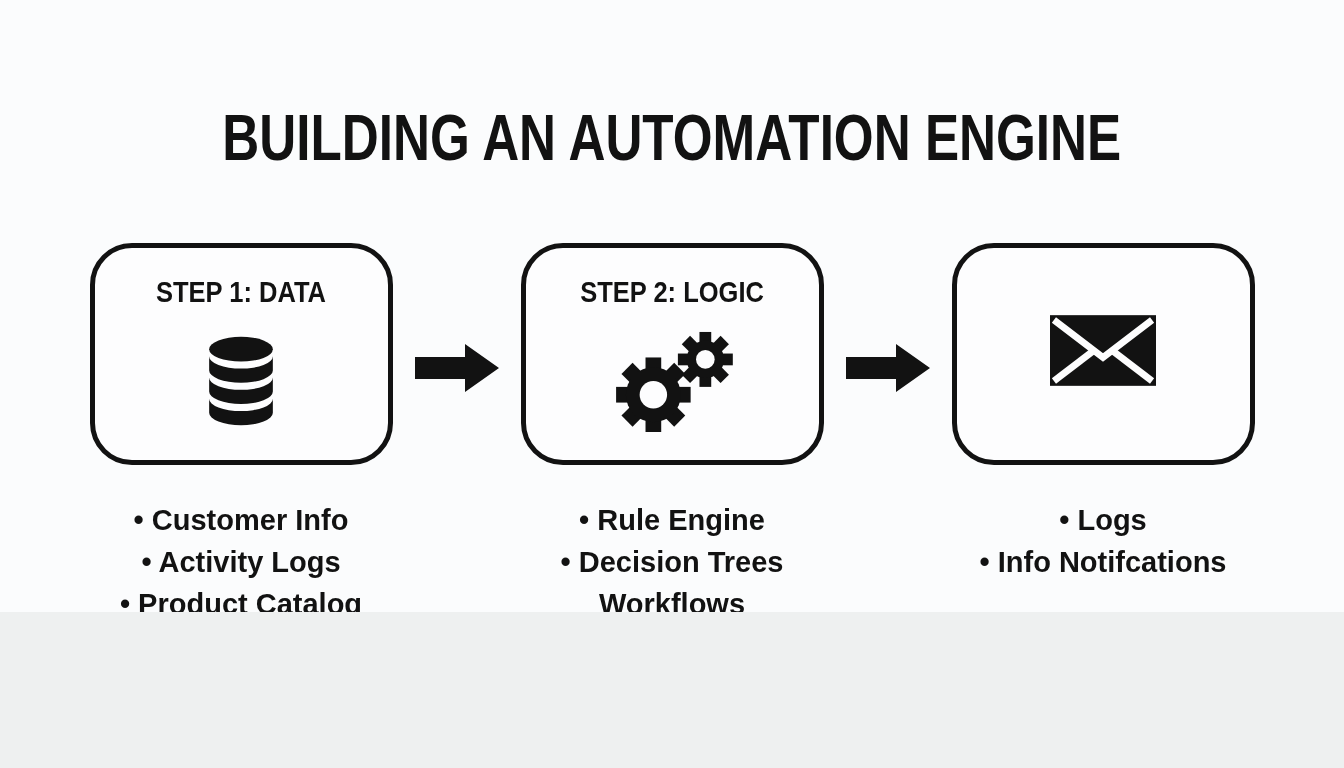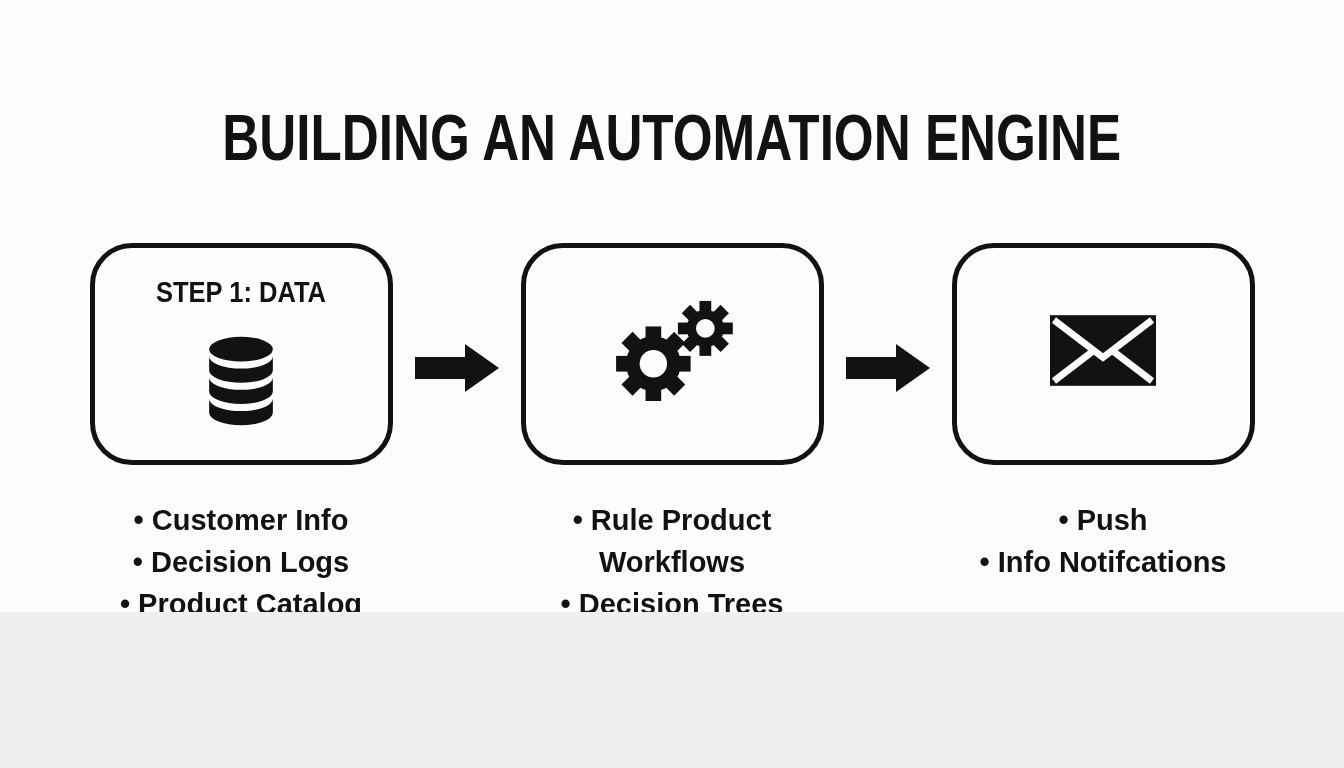--- a/index.html
+++ b/index.html
@@ -110,33 +110,34 @@
           <svg width="80" height="92" viewBox="0 0 90 104">
             <ellipse class="ink" cx="45" cy="16" rx="36" ry="14"></ellipse>
             <path class="ink" d="M9 24 A36 14 0 0 0 81 24 L81 40 A36 14 0 0 1 9 40 Z"></path>
             <path class="ink" d="M9 48 A36 14 0 0 0 81 48 L81 64 A36 14 0 0 1 9 64 Z"></path>
             <path class="ink" d="M9 72 A36 14 0 0 0 81 72 L81 88 A36 14 0 0 1 9 88 Z"></path>
           </svg>
         </div>
       </div>
       <ul class="list">
         <li>• Customer Info</li>
-        <li>• Decision Logs</li>
+        <li>• Activity Logs</li>
         <li>• Product Catalog</li>
       </ul>
     </div>
 
     <div class="connector">
       <svg width="84" height="48" viewBox="0 0 84 48">
         <path class="ink" d="M0 13 L50 13 L50 0 L84 24 L50 48 L50 35 L0 35 Z"></path>
       </svg>
     </div>
 
     <div class="col">
       <div class="box">
+        <div class="box-heading"><span class="cond-mid">STEP 2: LOGIC</span></div>
         <div class="icon-slot">
           <svg width="124" height="102" viewBox="0 0 126 104">
             <g class="ink">
               <rect x="36" y="28" width="16" height="16" transform="rotate(0 44 66)"></rect>
               <rect x="36" y="28" width="16" height="16" transform="rotate(45 44 66)"></rect>
               <rect x="36" y="28" width="16" height="16" transform="rotate(90 44 66)"></rect>
               <rect x="36" y="28" width="16" height="16" transform="rotate(135 44 66)"></rect>
               <rect x="36" y="28" width="16" height="16" transform="rotate(180 44 66)"></rect>
               <rect x="36" y="28" width="16" height="16" transform="rotate(225 44 66)"></rect>
               <rect x="36" y="28" width="16" height="16" transform="rotate(270 44 66)"></rect>
@@ -153,23 +154,23 @@
               <rect x="91" y="2" width="12" height="12" transform="rotate(225 97 30)"></rect>
               <rect x="91" y="2" width="12" height="12" transform="rotate(270 97 30)"></rect>
               <rect x="91" y="2" width="12" height="12" transform="rotate(315 97 30)"></rect>
               <circle cx="97" cy="30" r="19"></circle>
             </g>
             <circle class="paper" cx="97" cy="30" r="9.5"></circle>
           </svg>
         </div>
       </div>
       <ul class="list">
-        <li>• Rule Product</li>
+        <li>• Rule Engine</li>
+        <li>• Decision Trees</li>
         <li>Workflows</li>
-        <li>• Decision Trees</li>
       </ul>
     </div>
 
     <div class="connector">
       <svg width="84" height="48" viewBox="0 0 84 48">
         <path class="ink" d="M0 13 L50 13 L50 0 L84 24 L50 48 L50 35 L0 35 Z"></path>
       </svg>
     </div>
 
     <div class="col">
@@ -177,19 +178,19 @@
         <div class="icon-slot">
           <svg width="106" height="71" viewBox="0 0 108 72">
             <rect class="ink" x="0" y="0" width="108" height="72"></rect>
             <path class="paperline" d="M4 5 L54 43 L104 5"></path>
             <path class="paperline" d="M4 67 L46 35"></path>
             <path class="paperline" d="M104 67 L62 35"></path>
           </svg>
         </div>
       </div>
       <ul class="list">
-        <li>• Push</li>
+        <li>• Logs</li>
         <li>• Info Notifcations</li>
       </ul>
     </div>
 
   </div>
 </div>
 
 </body></html>

